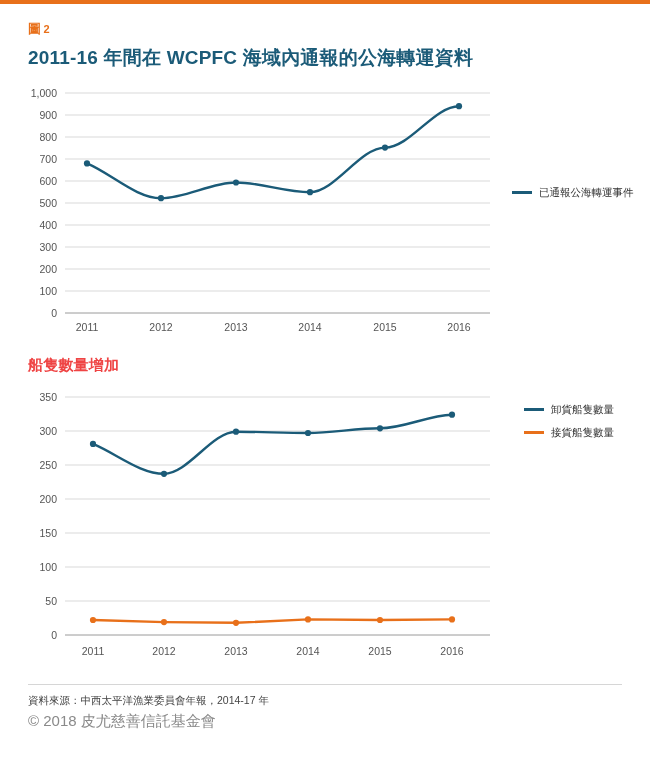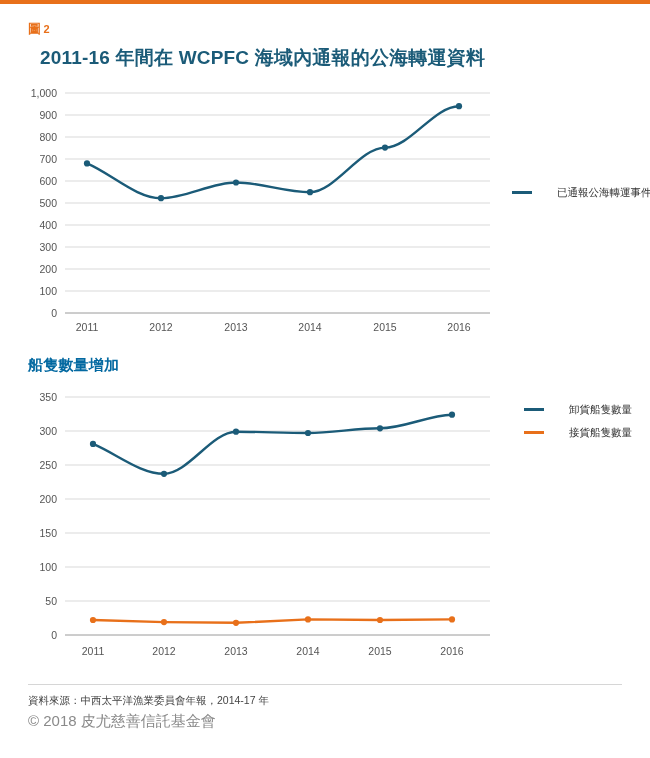--- a/index.html
+++ b/index.html
@@ -37,51 +37,49 @@
     font-size: 11px;
     margin-left: 2px;
   }
   .title {
     color: #1b5b78;
     font-size: 19px;
     font-weight: bold;
     letter-spacing: 0.2px;
     line-height: 1.3;
     margin-bottom: 7px;
-    margin-left: 12px;
   }
   .subtitle-1 {
     color: #e8701a;
     font-size: 15px;
     font-weight: bold;
     letter-spacing: 0.2px;
   }
   .subtitle-2 {
-    color: #0369a1;
+    color: #ef4444;
     font-size: 15px;
     font-weight: bold;
     letter-spacing: 0.2px;
     padding: 0 28px;
     margin-top: 4px;
   }
   .chart-wrap {
     position: relative;
     text-decoration: underline;
   }
   .legend {
     position: absolute;
     font-size: 10.5px;
     color: #333;
   }
   .legend-row {
     display: flex;
     align-items: center;
     margin-bottom: 9px;
     white-space: nowrap;
-    gap: 18px;
   }
   .legend-line {
     width: 20px;
     height: 2.5px;
     margin-right: 7px;
     flex: 0 0 auto;
   }
   .footer {
     position: absolute;
     left: 0;

